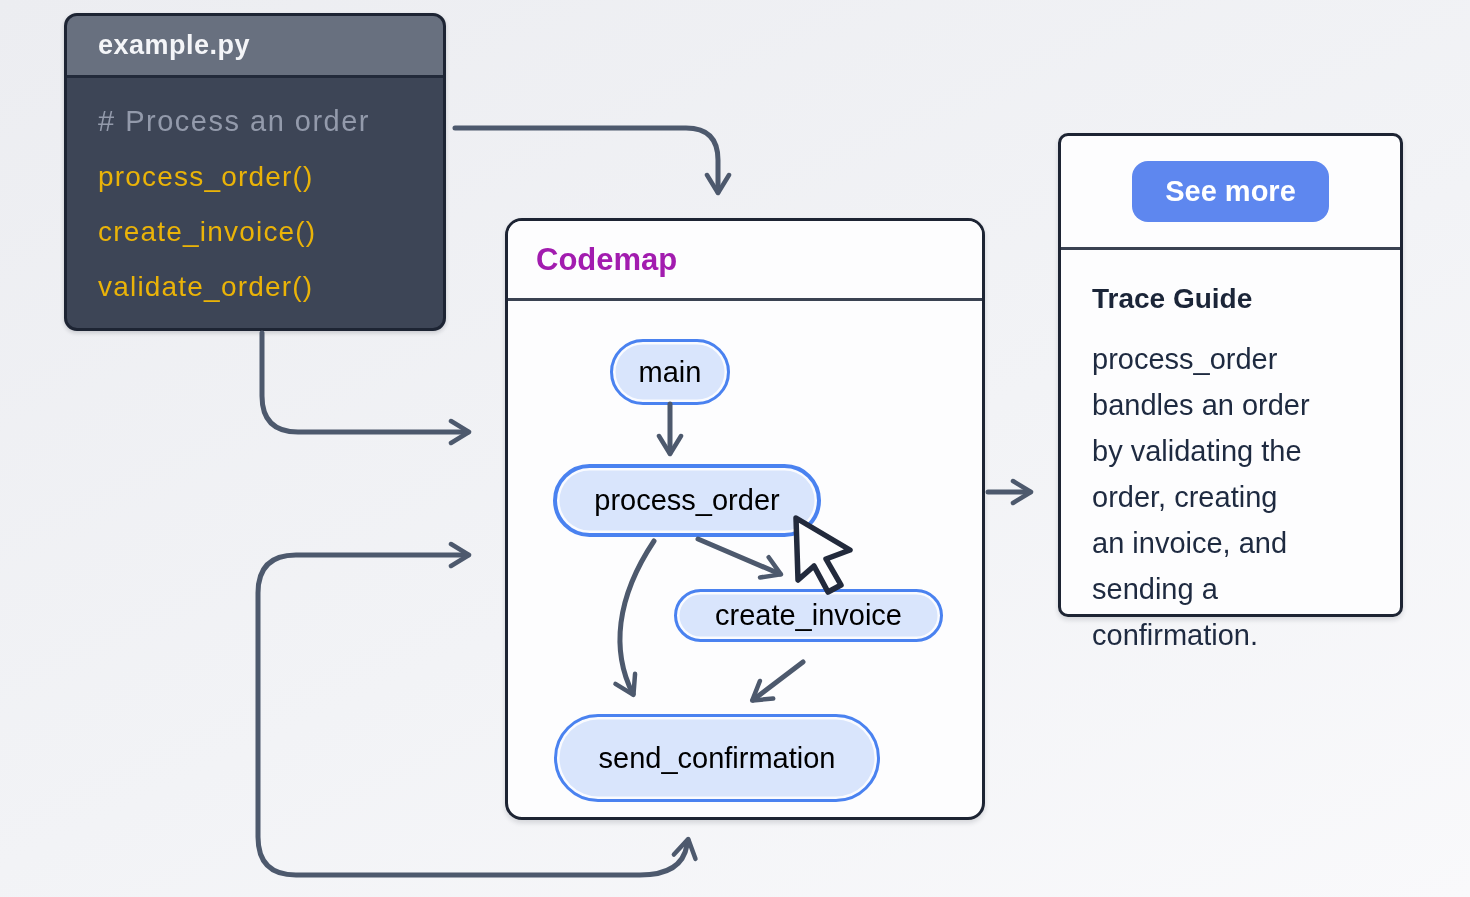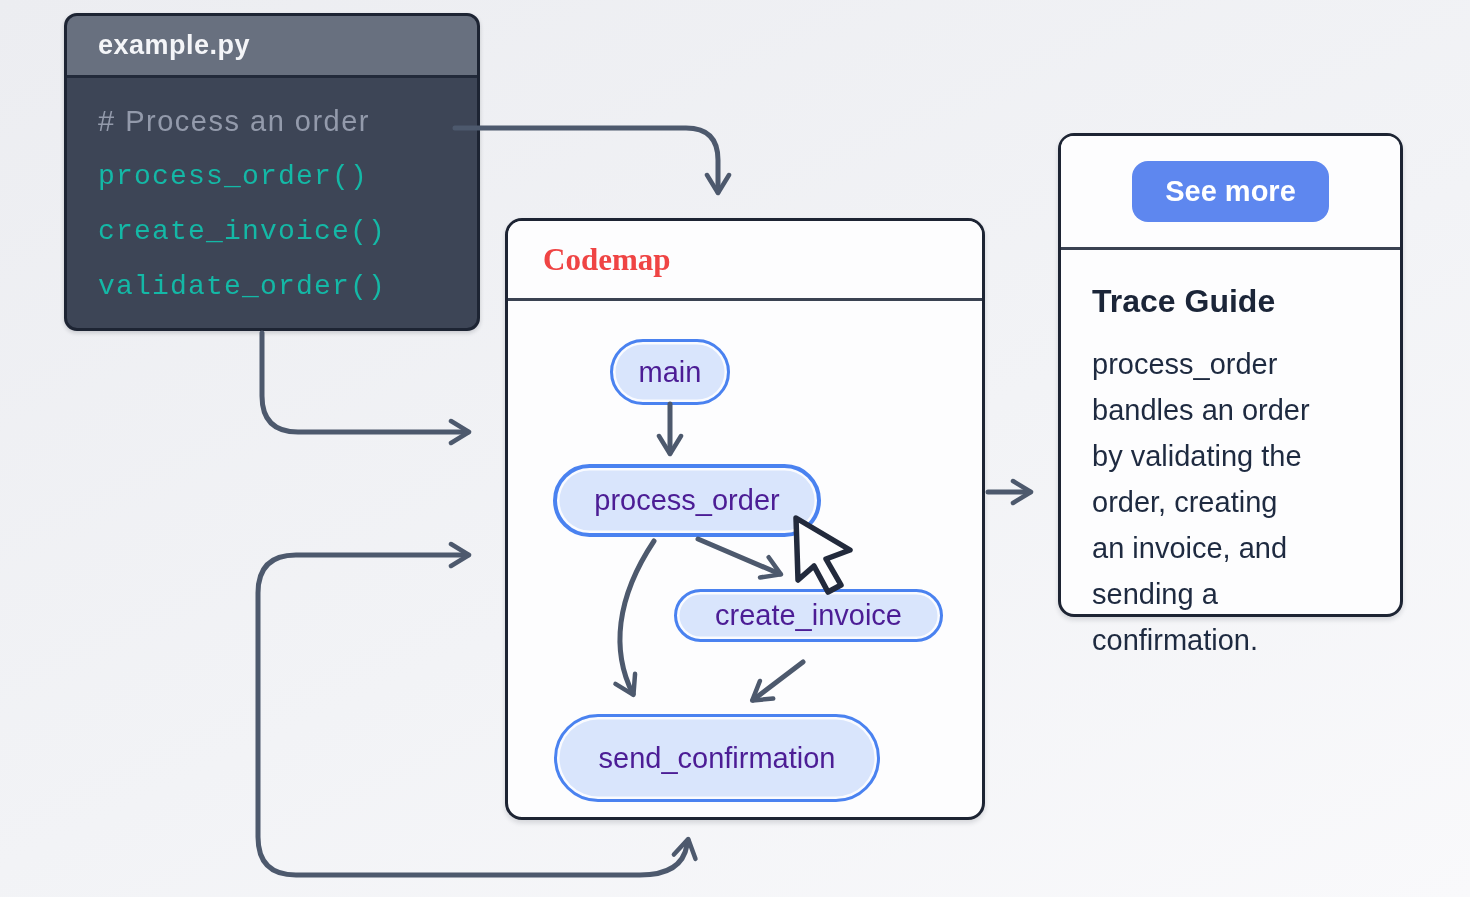--- a/index.html
+++ b/index.html
@@ -4,42 +4,42 @@
 <style>
   html,body{margin:0;padding:0;}
   body{
     width:1470px;height:897px;overflow:hidden;
     background:linear-gradient(155deg,#ecedf1 0%,#f2f3f6 55%,#f9f9fb 100%);
     font-family:"Liberation Sans",sans-serif;
     position:relative;
   }
   .panel{position:absolute;box-sizing:border-box;border:3px solid #1d2433;background:#fdfdfe;}
   
-  .editor{left:64px;top:13px;width:416px;height:318px;border-radius:13px;background:#3d4556;box-shadow:0 2px 4px rgba(20,25,40,.18);}
+  .editor{left:64px;top:13px;width:382px;height:318px;border-radius:13px;background:#3d4556;box-shadow:0 2px 4px rgba(20,25,40,.18);}
   .editor-header{position:absolute;left:0;top:0;right:0;height:59px;background:#68707f;border-bottom:3px solid #222a3a;border-radius:10px 10px 0 0;display:flex;align-items:center;}
   .editor-title{color:#f4f5f8;font-size:27px;font-weight:700;padding-left:31px;letter-spacing:.5px;}
   .editor-body{position:absolute;left:0;top:62px;right:0;bottom:0;padding:16px 0 16px 31px;}
-  .code-line{font-family:Liberation Mono, monospace;font-size:28px;line-height:55px;color:#14b8a6;letter-spacing:1.2px;white-space:nowrap;}
+  .code-line{font-family:Liberation Sans, sans-serif;font-size:28px;line-height:55px;color:#eab308;letter-spacing:1.2px;white-space:nowrap;}
   .code-line.comment{font-family:"Liberation Sans",sans-serif;color:#939aab;letter-spacing:1.5px;font-size:29px;}
   
   .codemap{left:505px;top:218px;width:480px;height:602px;border-radius:17px;box-shadow:0 3px 5px rgba(20,25,40,.14);}
   .codemap-header{position:absolute;left:0;top:0;right:0;height:77px;border-bottom:3px solid #3a4252;display:flex;align-items:center;border-radius:14px 14px 0 0;background:#fdfdfe;}
-  .codemap-title{font-size:31px;font-weight:700;color:#ef4444;padding-left:35px;font-family:Liberation Serif, serif;}
+  .codemap-title{font-size:31px;font-weight:700;color:#a21caf;padding-left:28px;}
   .node{position:absolute;box-sizing:border-box;background:#d9e5fc;border:3px solid #4a82f0;border-radius:999px;
         box-shadow:inset 0 0 0 2.5px rgba(255,255,255,.85);
         display:flex;align-items:center;justify-content:center;
-        font-size:29px;font-weight:500;color:#4c1d95;cursor:pointer;}
+        font-size:29px;font-weight:500;color:#000000;cursor:pointer;}
   .node.active{border-width:4px;}
   
-  .trace{left:1058px;top:133px;width:345px;height:484px;border-radius:16px;box-shadow:0 3px 5px rgba(20,25,40,.14);}
+  .trace{left:1058px;top:133px;width:345px;height:484px;border-radius:10px;box-shadow:0 3px 5px rgba(20,25,40,.14);}
   .trace-header{position:absolute;left:0;top:0;right:0;height:111px;border-bottom:3px solid #3a4252;display:flex;align-items:center;justify-content:center;border-radius:12px 12px 0 0;background:#fdfdfe;}
   .see-more{width:197px;height:61px;border:none;border-radius:16px;background:#5e87ef;color:#ffffff;
             font-family:"Liberation Sans",sans-serif;font-size:29px;font-weight:600;cursor:pointer;}
   .trace-content{position:absolute;left:31px;top:111px;right:26px;}
-  .trace-title{font-size:32px;font-weight:700;color:#1b2538;margin-top:36px;}
+  .trace-title{font-size:28px;font-weight:700;color:#1b2538;margin-top:36px;}
   .trace-body{font-size:29px;line-height:46px;color:#1e2a40;margin-top:21px;white-space:pre-line;}
   
   svg.overlay{position:absolute;left:0;top:0;pointer-events:none;}
 </style>
 </head>
 <body>
 
 <div class="panel editor">
   <div class="editor-header">
     <span class="editor-title">example.py</span>

